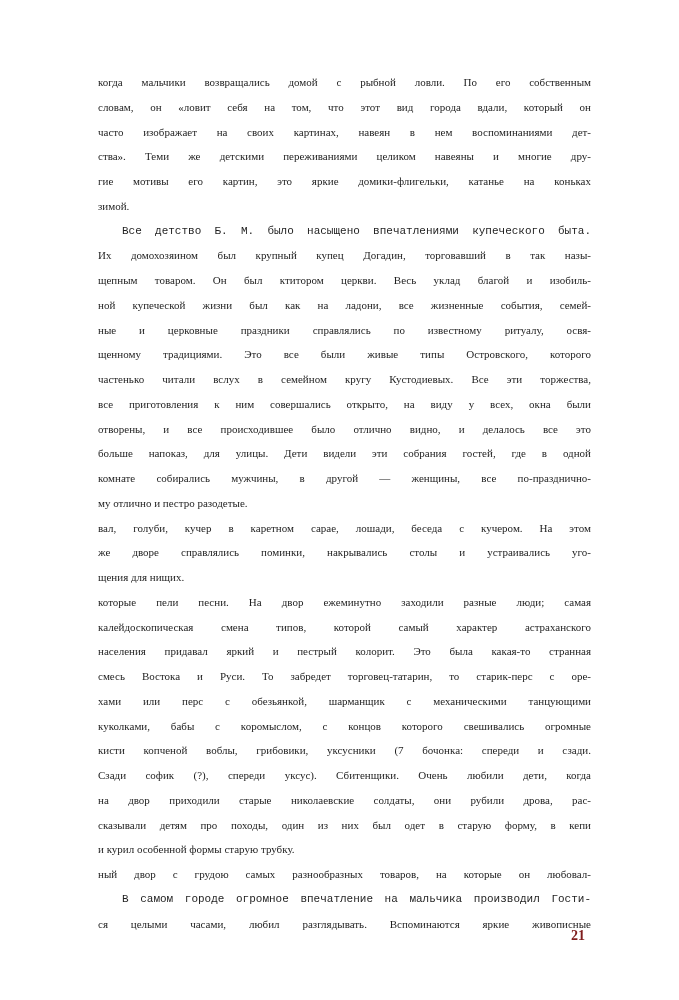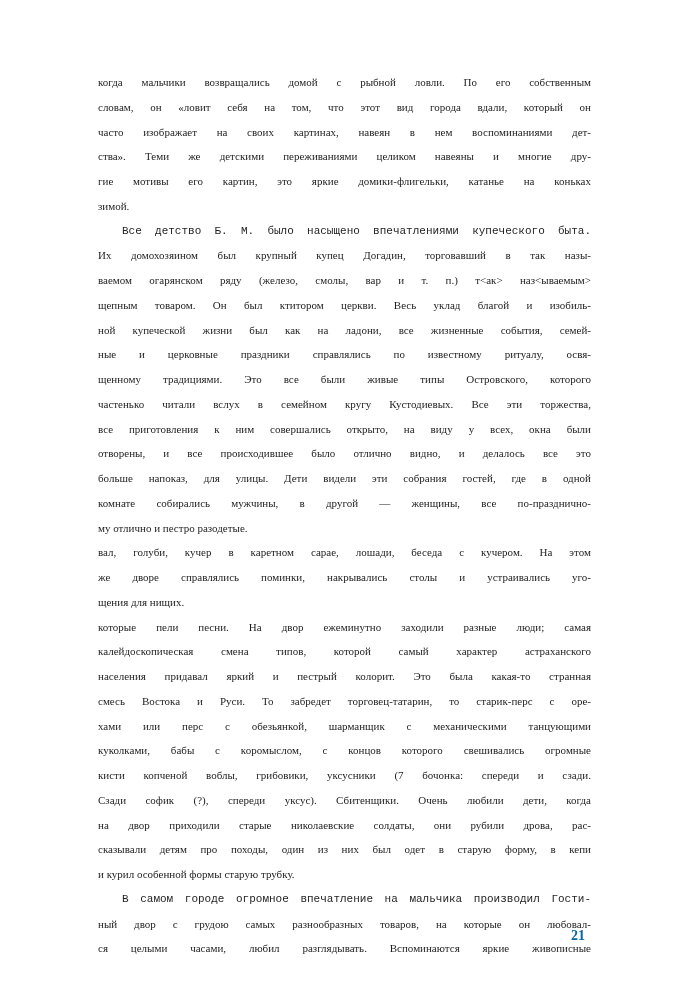--- a/index.html
+++ b/index.html
@@ -38,39 +38,38 @@
       text-indent: 24px;
       font-family: Liberation Mono, monospace;
     }
     .page-number {
       position: absolute;
       left: 571px;
       top: 928px;
       font-size: 14px;
       font-weight: bold;
       font-family: "Liberation Serif", "DejaVu Serif", serif;
-      color: #0369a1;
+      color: #7f1d1d;
     }
   </style>
 </head>
 <body>
 
 <div class="page" id="page-body">
     <div>
       <span class="line">когда мальчики возвращались домой с рыбной ловли. По его собственным</span>
       <span class="line">словам, он «ловит себя на том, что этот вид города вдали, который он</span>
       <span class="line">часто изображает на своих картинах, навеян в нем воспоминаниями дет-</span>
       <span class="line">ства». Теми же детскими переживаниями целиком навеяны и многие дру-</span>
       <span class="line">гие мотивы его картин, это яркие домики-флигельки, катанье на коньках</span>
       <span class="line last">зимой.</span>
     </div>
     <div>
       <span class="line indent">Все детство Б. М. было насыщено впечатлениями купеческого быта.</span>
       <span class="line">Их домохозяином был крупный купец Догадин, торговавший в так назы-</span>
-      <span class="line">ваемом огарянском ряду (железо, смолы, вар и т. п.) т&lt;ак&gt; наз&lt;ываемым&gt;</span>
       <span class="line">щепным товаром. Он был ктитором церкви. Весь уклад благой и изобиль-</span>
       <span class="line">ной купеческой жизни был как на ладони, все жизненные события, семей-</span>
       <span class="line">ные и церковные праздники справлялись по известному ритуалу, освя-</span>
       <span class="line">щенному традициями. Это все были живые типы Островского, которого</span>
       <span class="line">частенько читали вслух в семейном кругу Кустодиевых. Все эти торжества,</span>
       <span class="line">все приготовления к ним совершались открыто, на виду у всех, окна были</span>
       <span class="line">отворены, и все происходившее было отлично видно, и делалось все это</span>
       <span class="line">больше напоказ, для улицы. Дети видели эти собрания гостей, где в одной</span>
       <span class="line">комнате собирались мужчины, в другой — женщины, все по-празднично-</span>
       <span class="line last">му отлично и пестро разодетые.</span>
@@ -87,19 +86,19 @@
       <span class="line">смесь Востока и Руси. То забредет торговец-татарин, то старик-перс с оре-</span>
       <span class="line">хами или перс с обезьянкой, шарманщик с механическими танцующими</span>
       <span class="line">куколками, бабы с коромыслом, с концов которого свешивались огромные</span>
       <span class="line">кисти копченой воблы, грибовики, уксусники (7 бочонка: спереди и сзади.</span>
       <span class="line">Сзади софик (?), спереди уксус). Сбитенщики. Очень любили дети, когда</span>
       <span class="line">на двор приходили старые николаевские солдаты, они рубили дрова, рас-</span>
       <span class="line">сказывали детям про походы, один из них был одет в старую форму, в кепи</span>
       <span class="line last">и курил особенной формы старую трубку.</span>
     </div>
     <div>
+      <span class="line">ный двор с грудою самых разнообразных товаров, на которые он любовал-</span>
       <span class="line indent">В самом городе огромное впечатление на мальчика производил Гости-</span>
-      <span class="line">ный двор с грудою самых разнообразных товаров, на которые он любовал-</span>
       <span class="line">ся целыми часами, любил разглядывать. Вспоминаются яркие живописные</span>
     </div>
   </div>
 
 <div class="page-number">21</div>
 
 </body></html>

